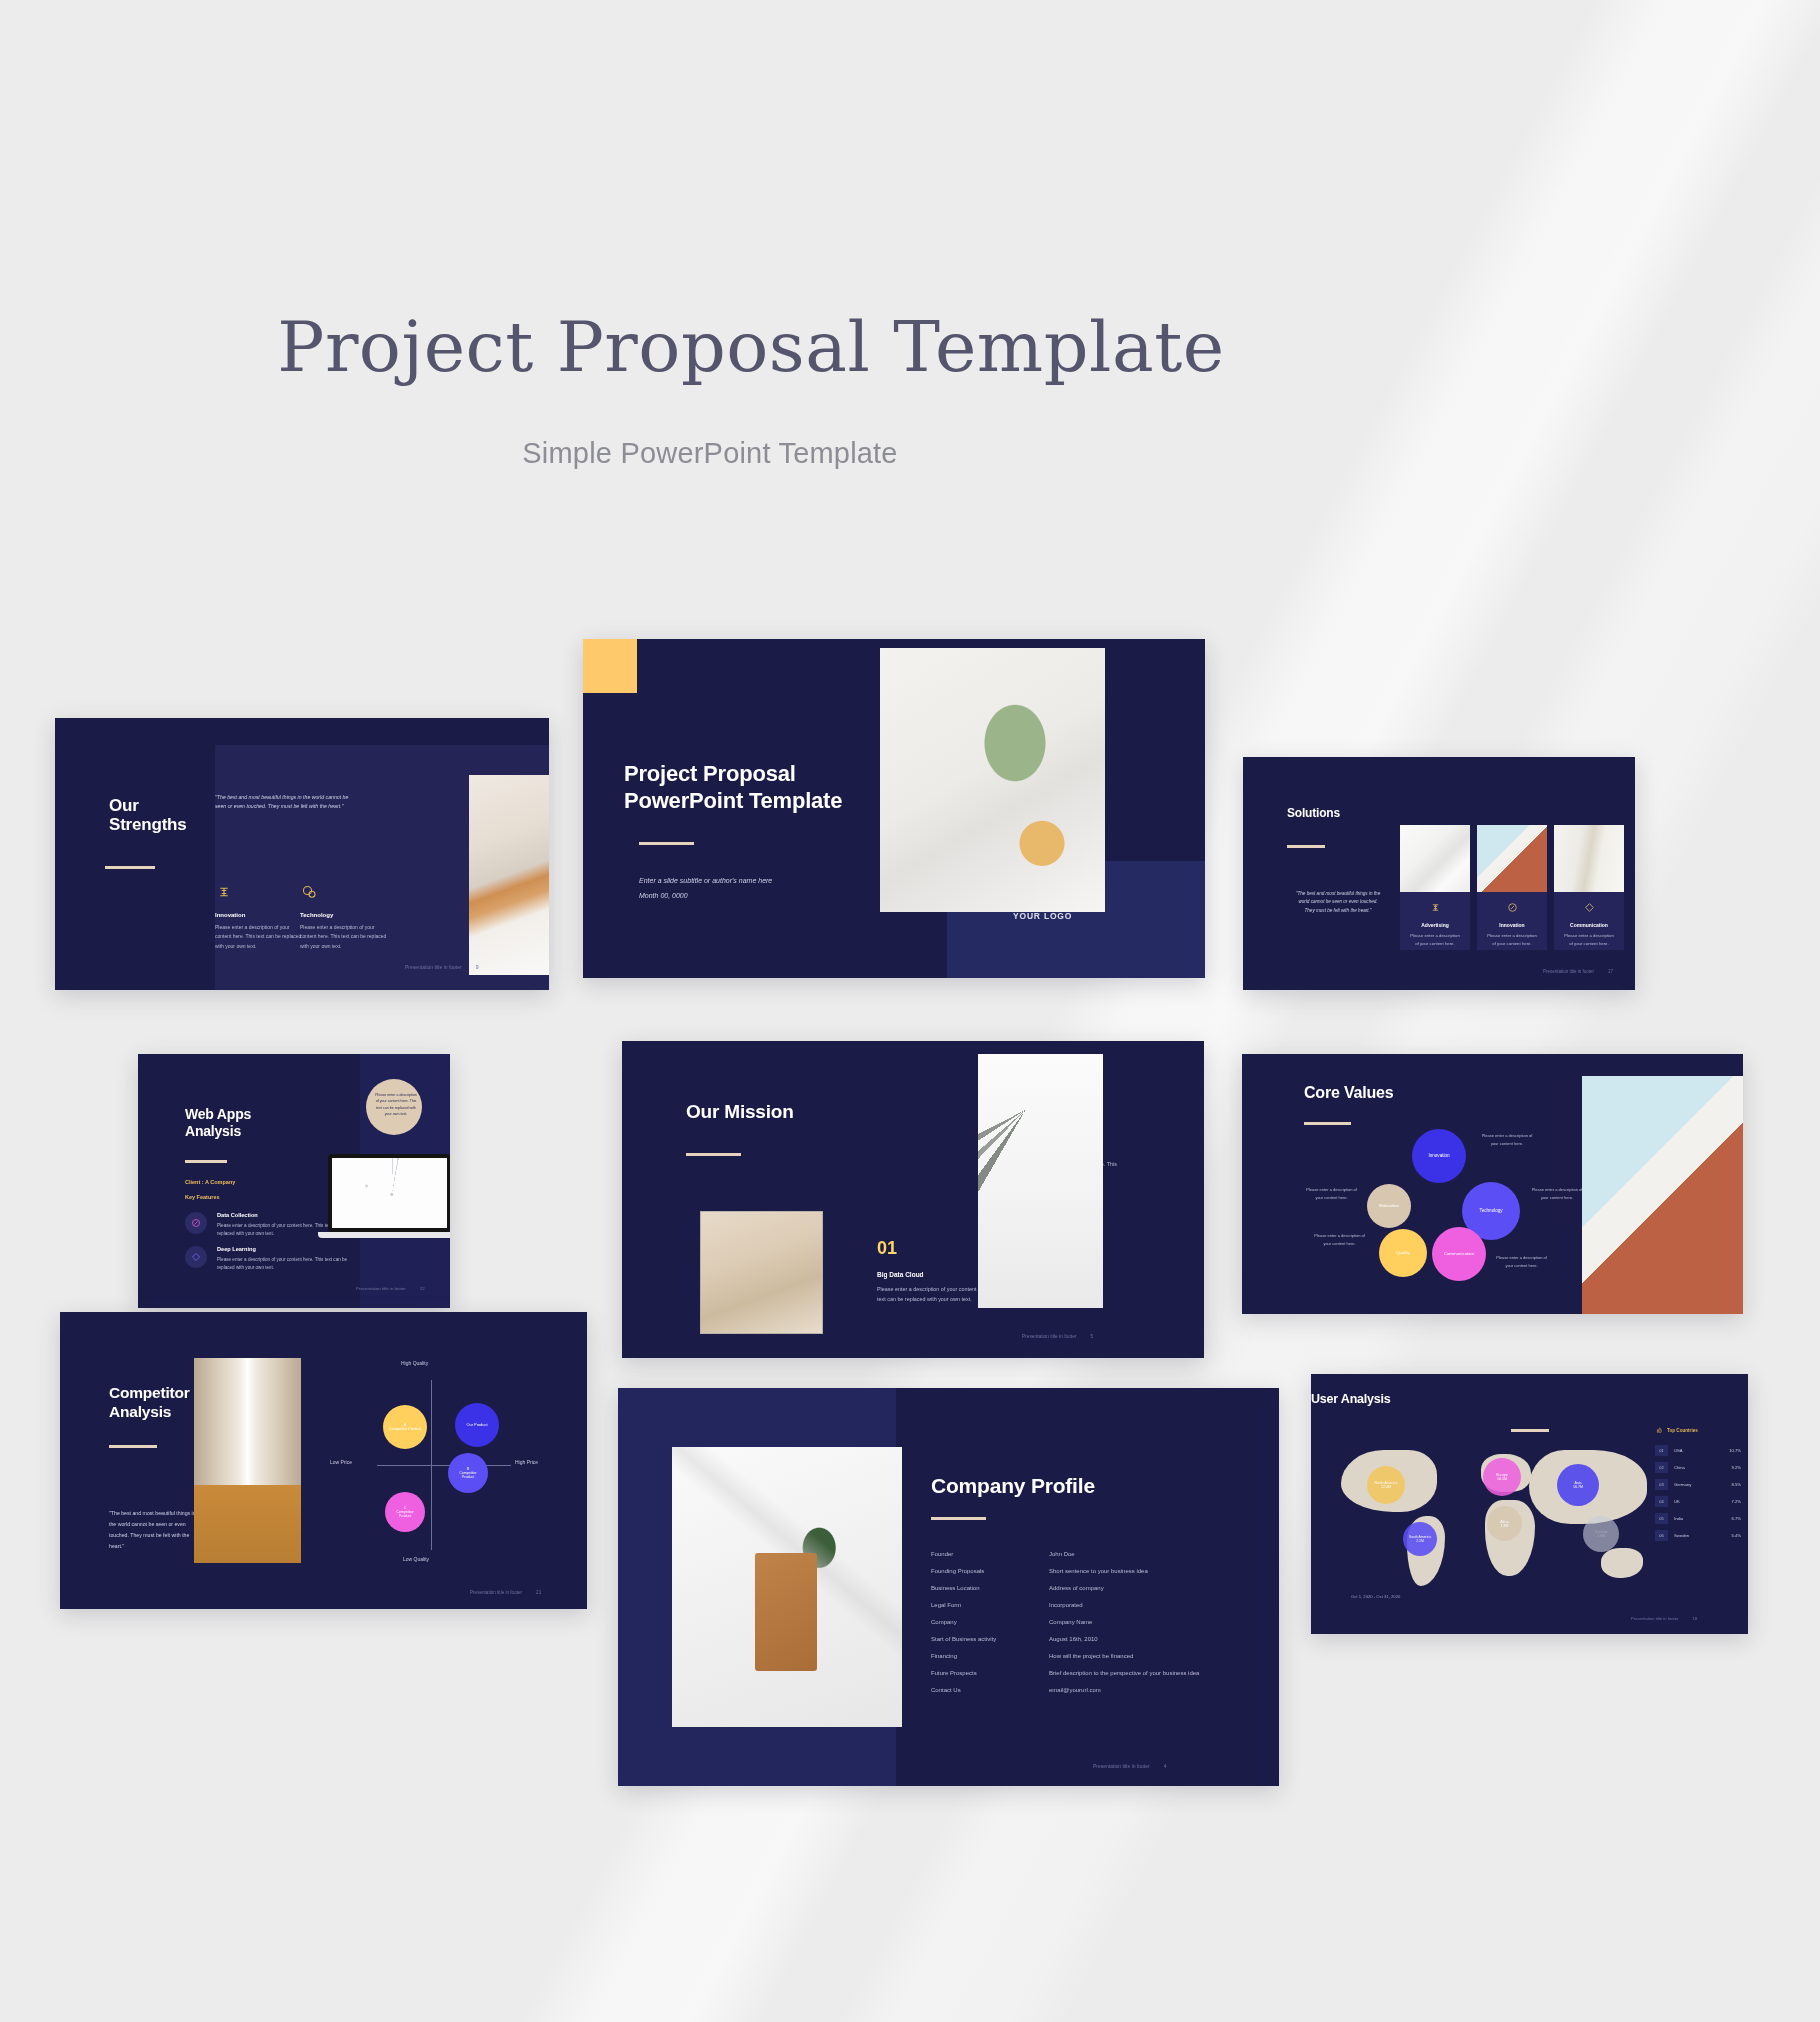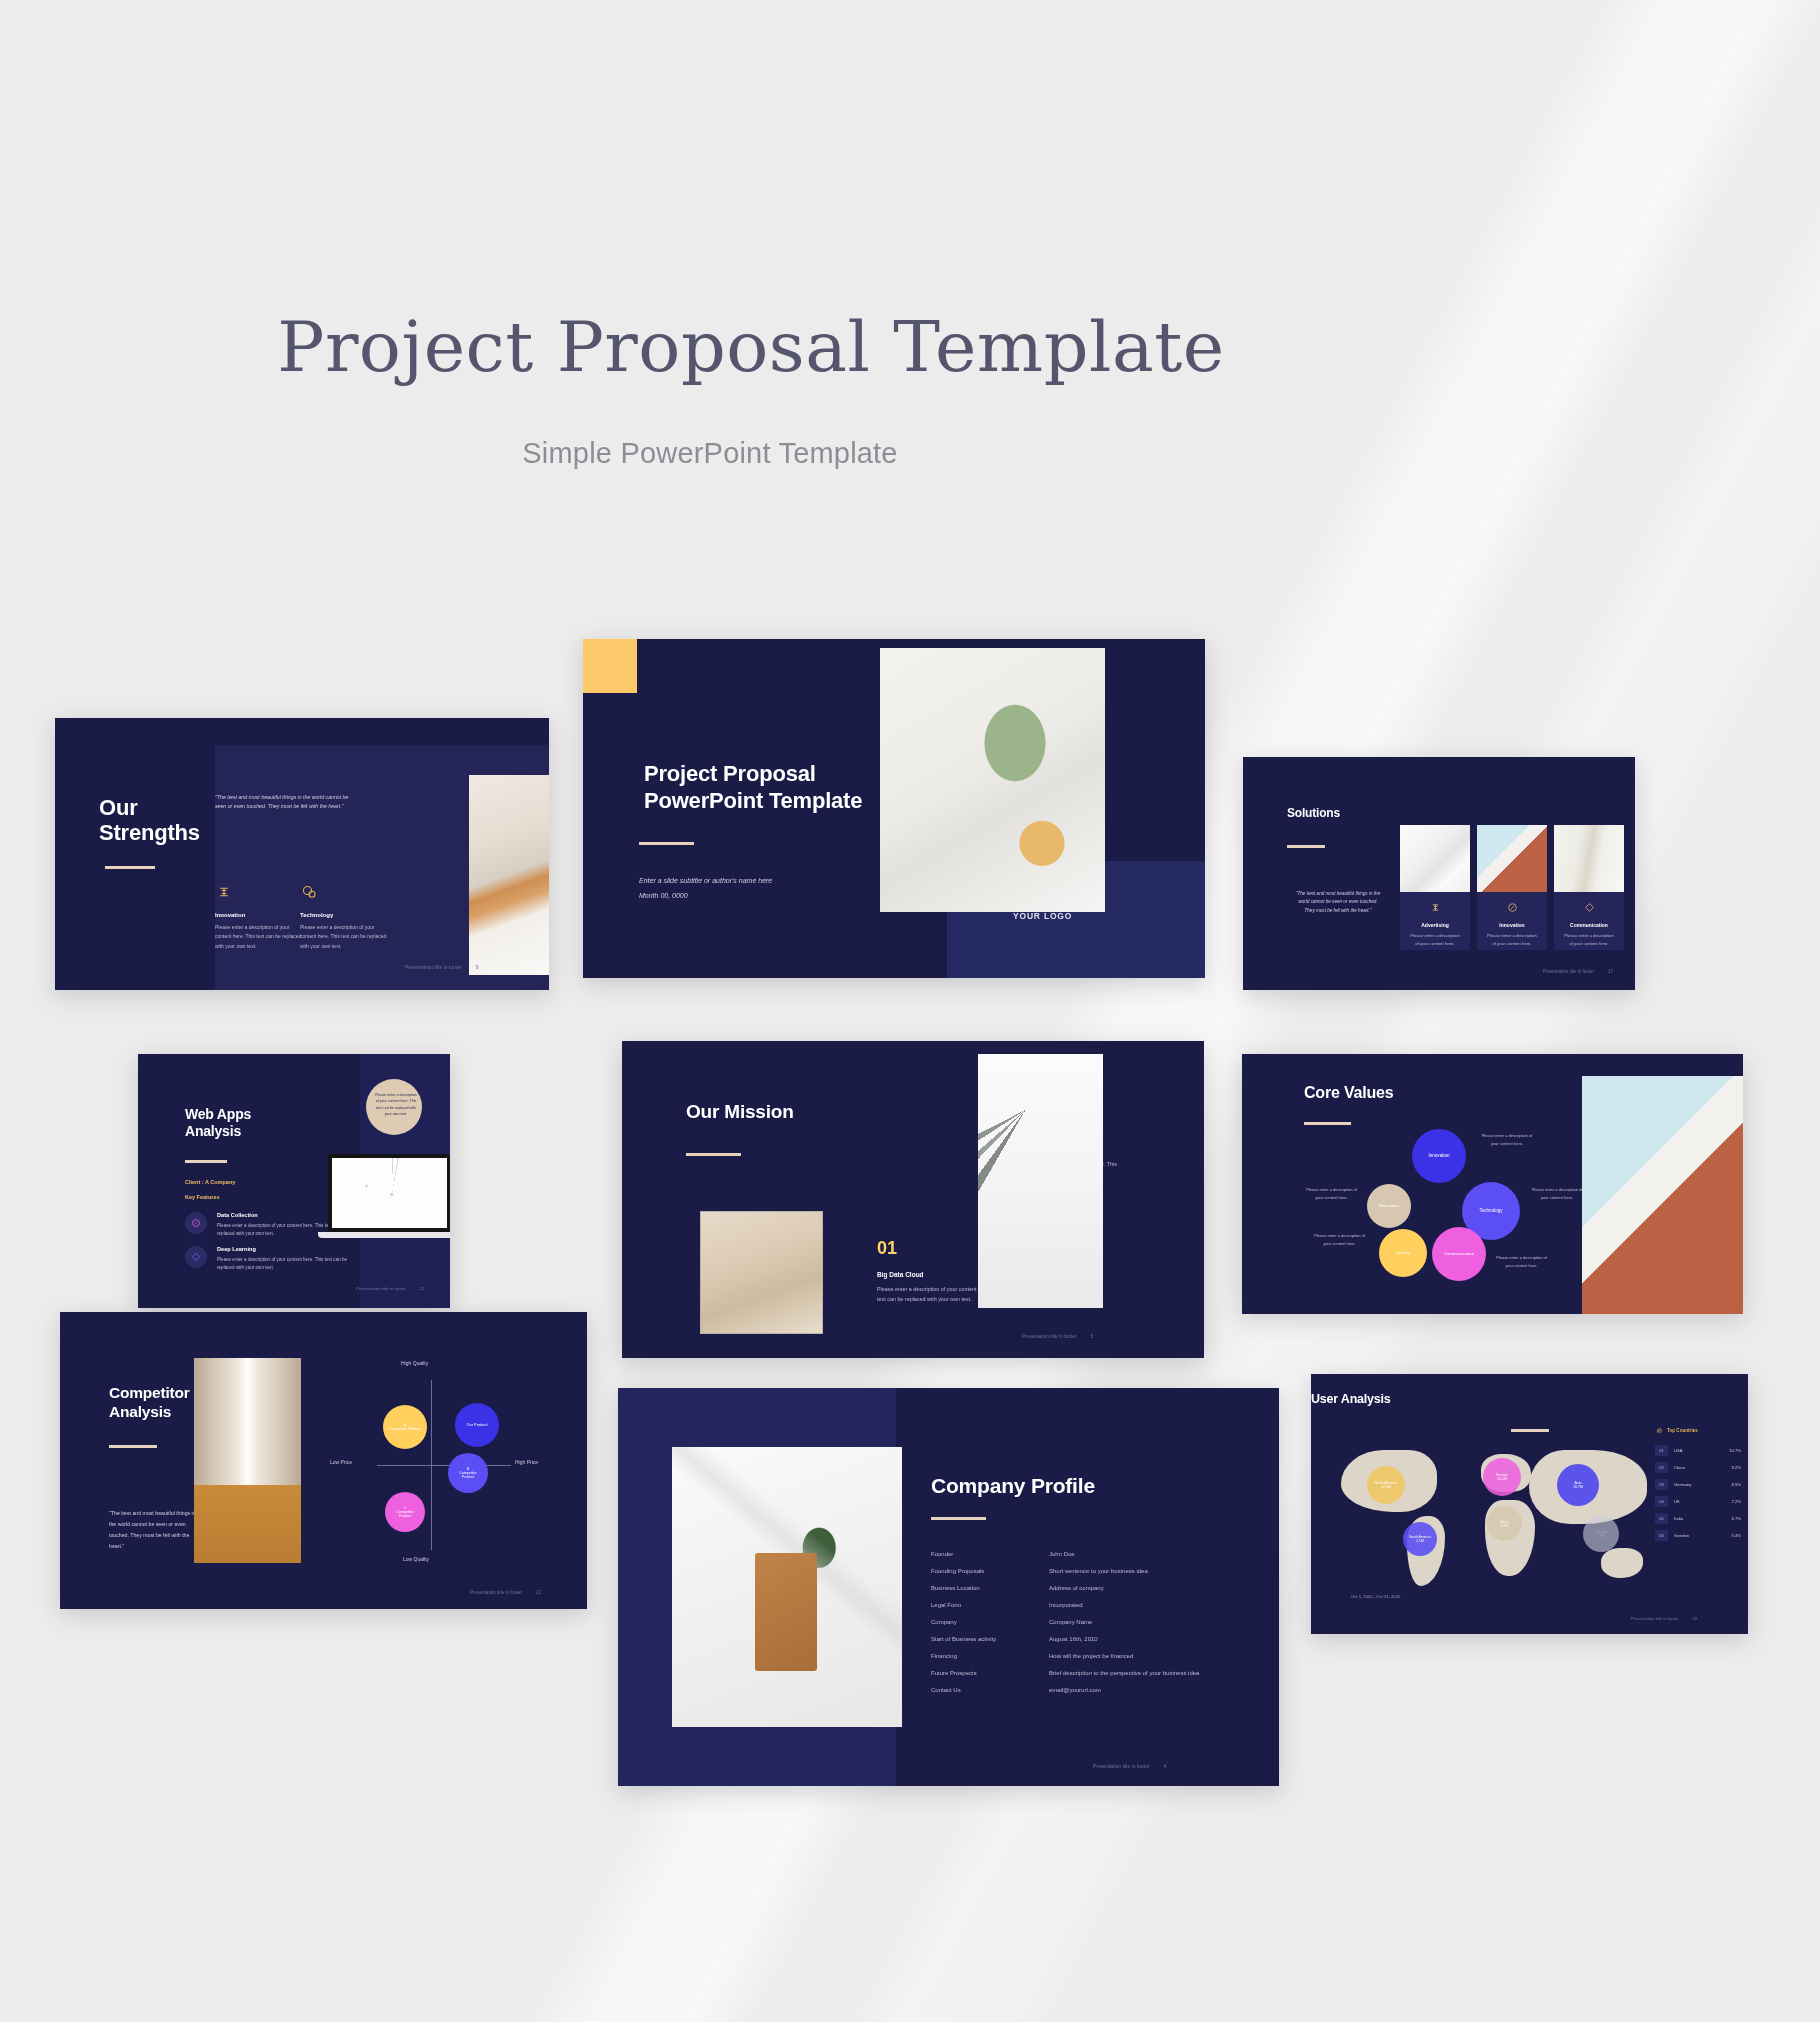--- a/index.html
+++ b/index.html
@@ -141,21 +141,21 @@
 <body>
 
 <div id="stage">
 
   <div class="hdr-title">Project Proposal Template</div>
   <div class="hdr-sub">Simple PowerPoint Template</div>
 
   <div class="slide" style="left:55px; top:718px; width:494px; height:272px;">
     <div style="position:absolute; left:160px; top:27px; width:400px; height:245px; background:#242456;"></div>
     <div class="slide-title" style="position:absolute; left:105px; top:794px; font-size:0;"></div>
-    <div class="slide-title" style="position:absolute; left:44px; top:78px; font-size:22px;">
+    <div class="slide-title" style="position:absolute; left:54px; top:78px; font-size:17px;">
       <div>Our</div>
       <div>Strengths</div>
     </div>
     <div class="rule" style="position:absolute; left:50px; top:148px; width:50px;"></div>
     <div class="quote" style="position:absolute; left:160px; top:75px; width:143px; font-size:5.2px; line-height:1.75;">"The best and most beautiful things in the world cannot be seen or even touched. They must be felt with the heart."</div>
 
     <div style="position:absolute; left:160px; top:165px; width:90px;">
       <svg width="18" height="18" viewBox="0 0 24 24">
         <path d="M7 7h10M7 17h10M12 7v10M9 10h6M9 14h6" stroke="#e0b454" stroke-width="1.4" fill="none"></path>
       </svg>
@@ -177,21 +177,21 @@
       <span>Presentation title in footer</span>
       <span>9</span>
     </div>
   </div>
 
   <div class="slide" style="left:583px; top:639px; width:622px; height:339px;">
     <div style="position:absolute; left:-8px; top:-8px; width:62px; height:62px; background:#fdc96a;"></div>
     <div style="position:absolute; left:364px; top:222px; width:258px; height:117px; background:#262a63;"></div>
     <div class="ph ph-book" style="position:absolute; left:297px; top:9px; width:225px; height:264px;"></div>
 
-    <div class="slide-title" style="position:absolute; left:61px; top:122px; font-size:22px; line-height:1.22;">
+    <div class="slide-title" style="position:absolute; left:41px; top:122px; font-size:22px; line-height:1.22;">
       <div>Project Proposal</div>
       <div>PowerPoint Template</div>
     </div>
     <div class="rule" style="position:absolute; left:56px; top:203px; width:55px;"></div>
     <div class="quote" style="position:absolute; left:56px; top:238px; font-size:7px;">Enter a slide subtitle or author's name here</div>
     <div class="quote" style="position:absolute; left:56px; top:253px; font-size:7px;">Month 00, 0000</div>
 
     <div style="position:absolute; left:430px; top:272px; font-size:8.5px; font-weight:700; letter-spacing:.8px; color:#dfe0ee;">YOUR LOGO</div>
   </div>
 

